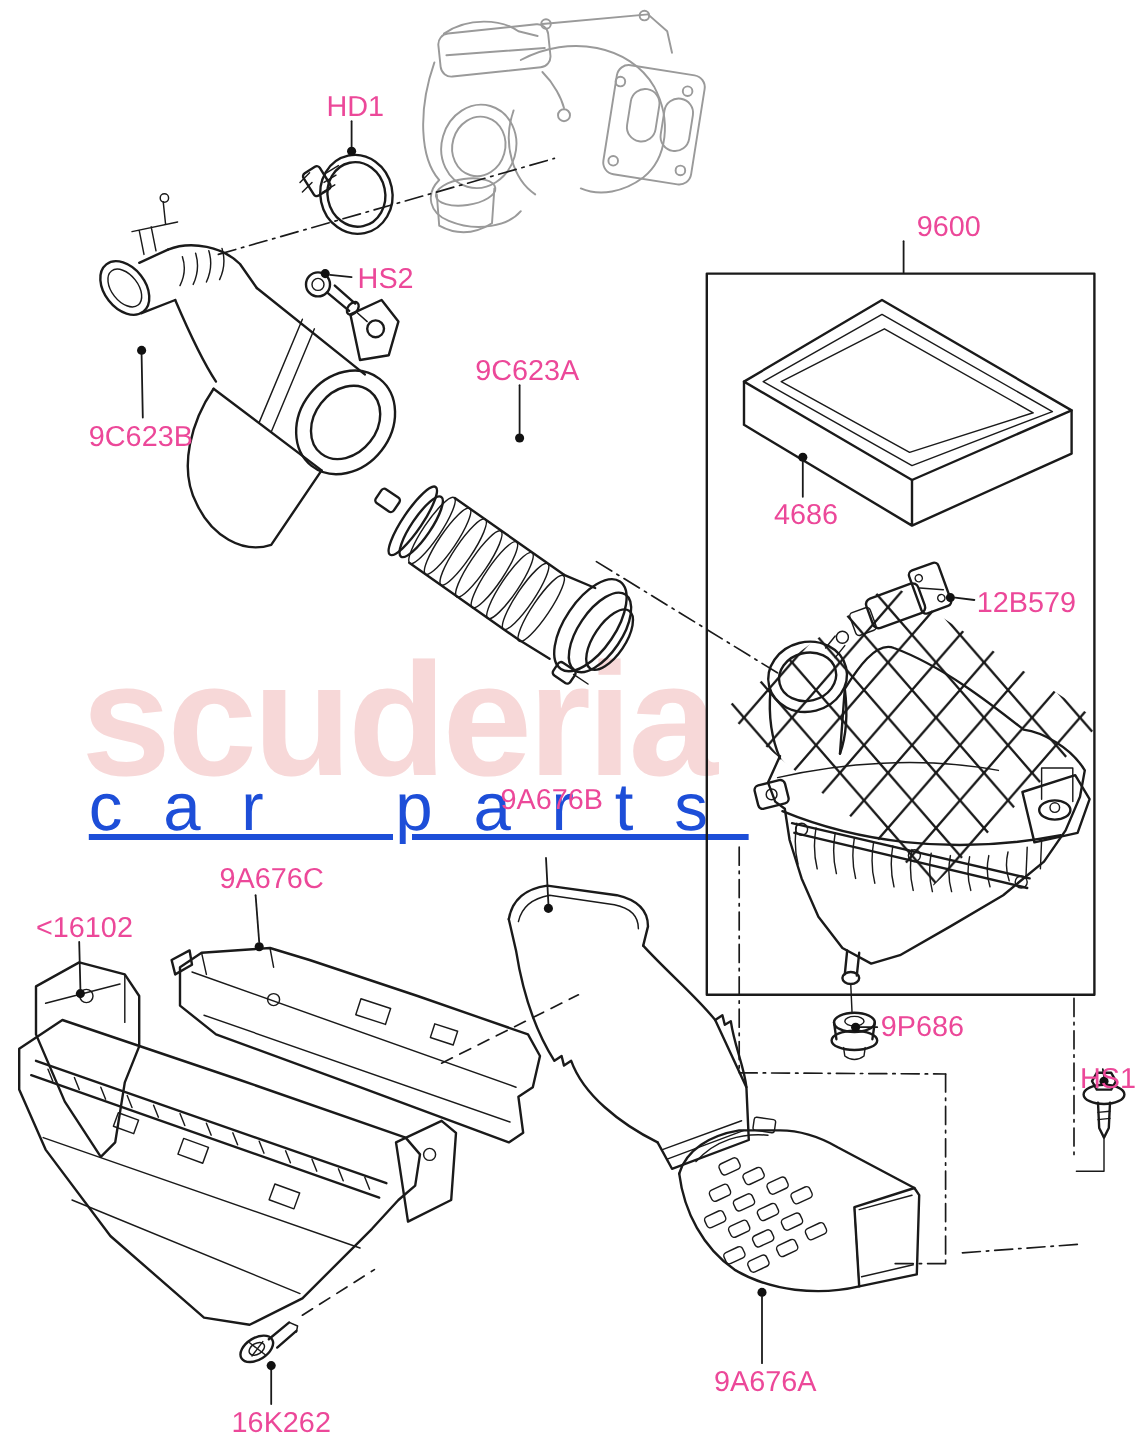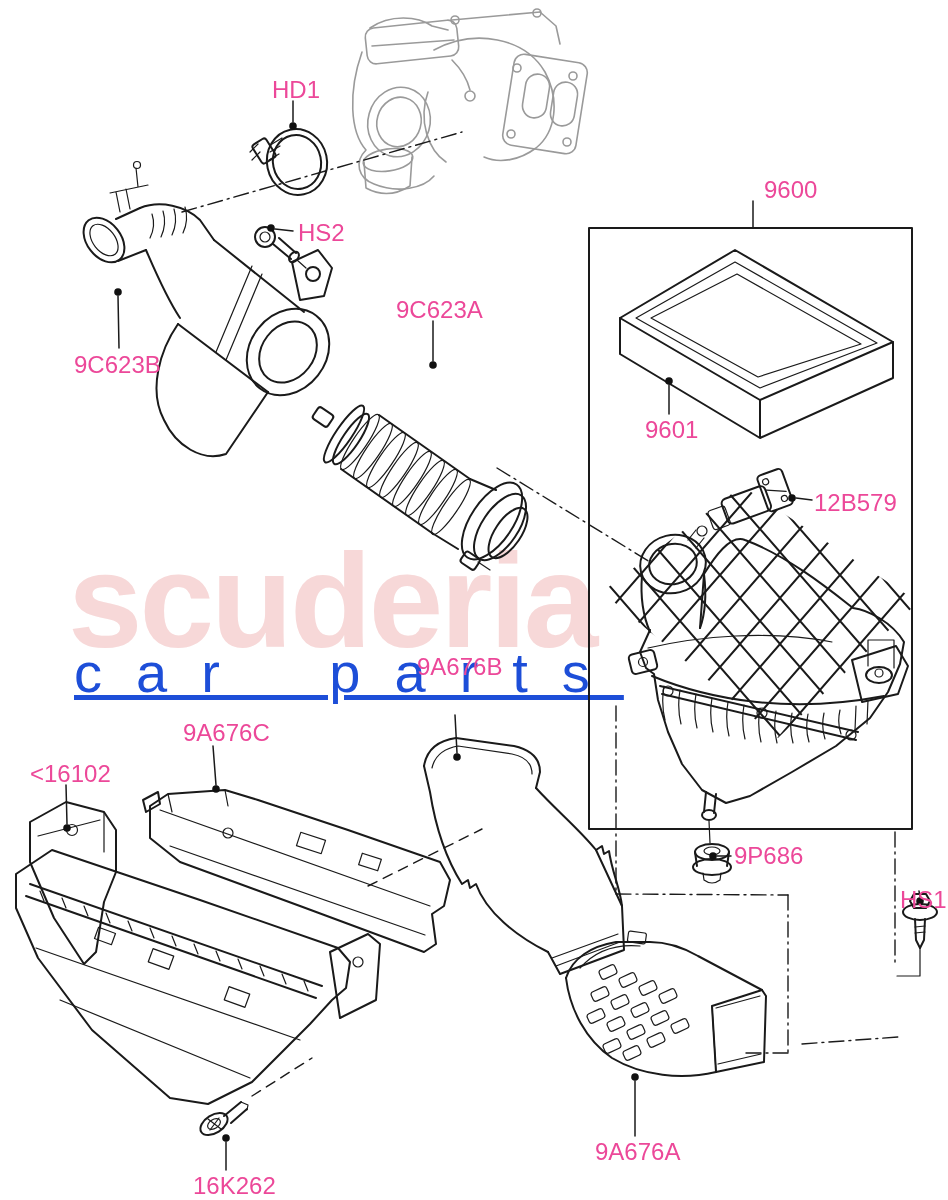--- a/index.html
+++ b/index.html
@@ -288,21 +288,21 @@
       <path class="lead" d="M226,1142 L226,1170"></path>
         <circle class="dot" cx="226" cy="1138" r="3.8"></circle>
     </g>
   </svg>
 
   <div class="plabel" style="left:272px;top:76px">HD1</div>
   <div class="plabel" style="left:298px;top:219px">HS2</div>
   <div class="plabel" style="left:764px;top:176px">9600</div>
   <div class="plabel" style="left:74px;top:351px">9C623B</div>
   <div class="plabel" style="left:396px;top:296px">9C623A</div>
-  <div class="plabel" style="left:645px;top:416px">9601</div>
+  <div class="plabel" style="left:645px;top:416px">4686</div>
   <div class="plabel" style="left:814px;top:489px">12B579</div>
   <div class="plabel" style="left:183px;top:719px">9A676C</div>
   <div class="plabel" style="left:417px;top:653px">9A676B</div>
   <div class="plabel" style="left:30px;top:760px">&lt;16102</div>
   <div class="plabel" style="left:734px;top:842px">9P686</div>
   <div class="plabel" style="left:900px;top:886px">HS1</div>
   <div class="plabel" style="left:595px;top:1138px">9A676A</div>
   <div class="plabel" style="left:193px;top:1172px">16K262</div>
 
 </div>

